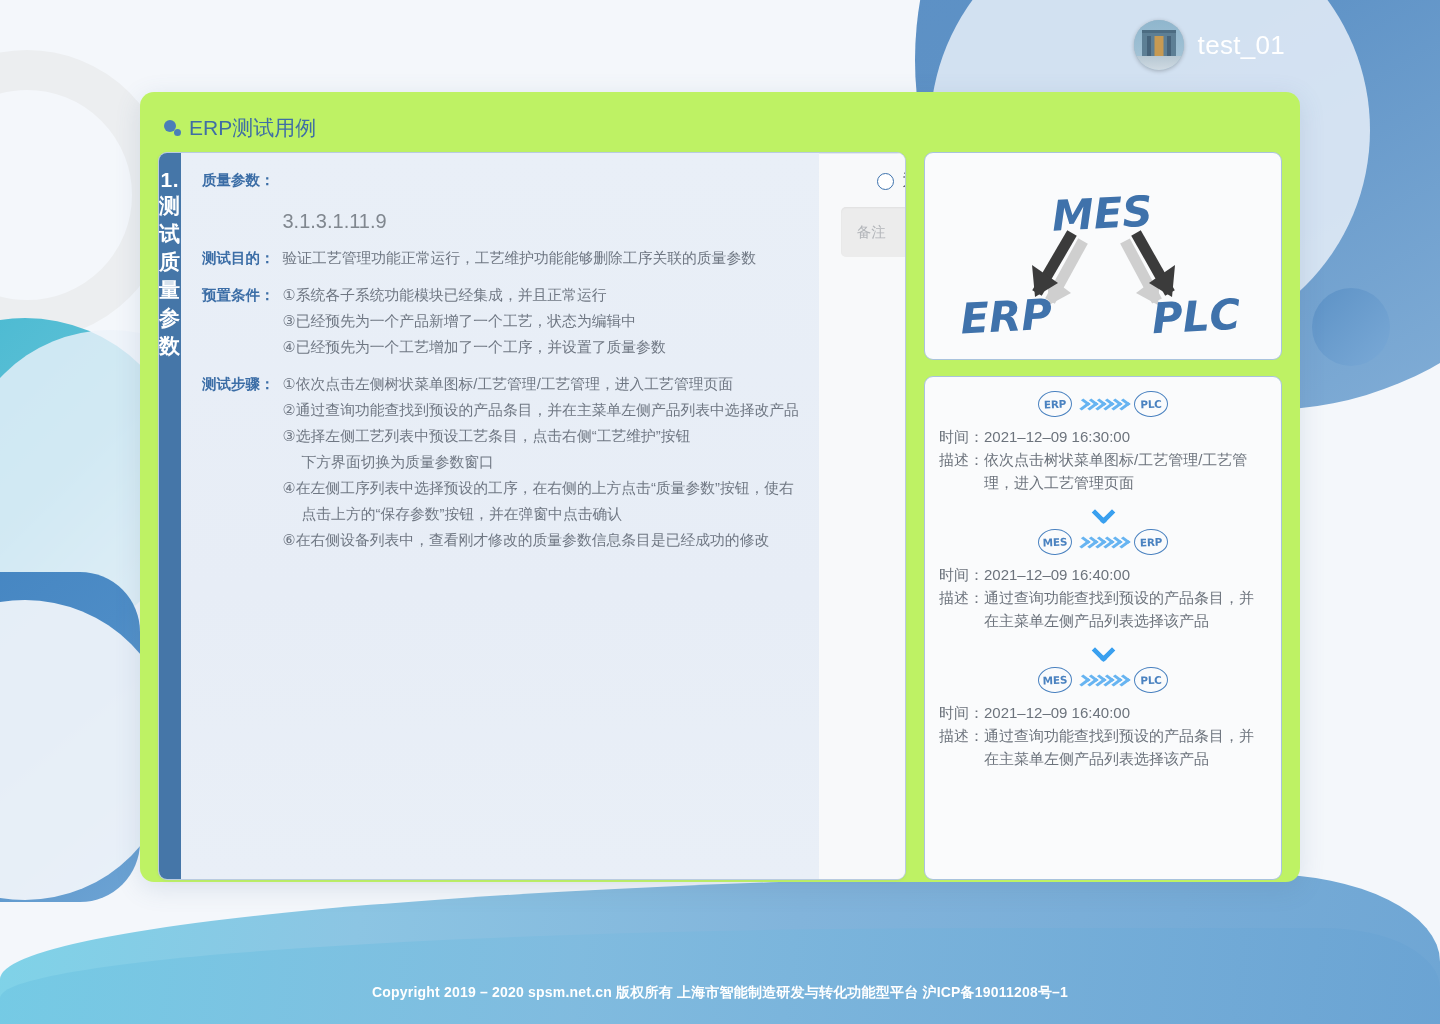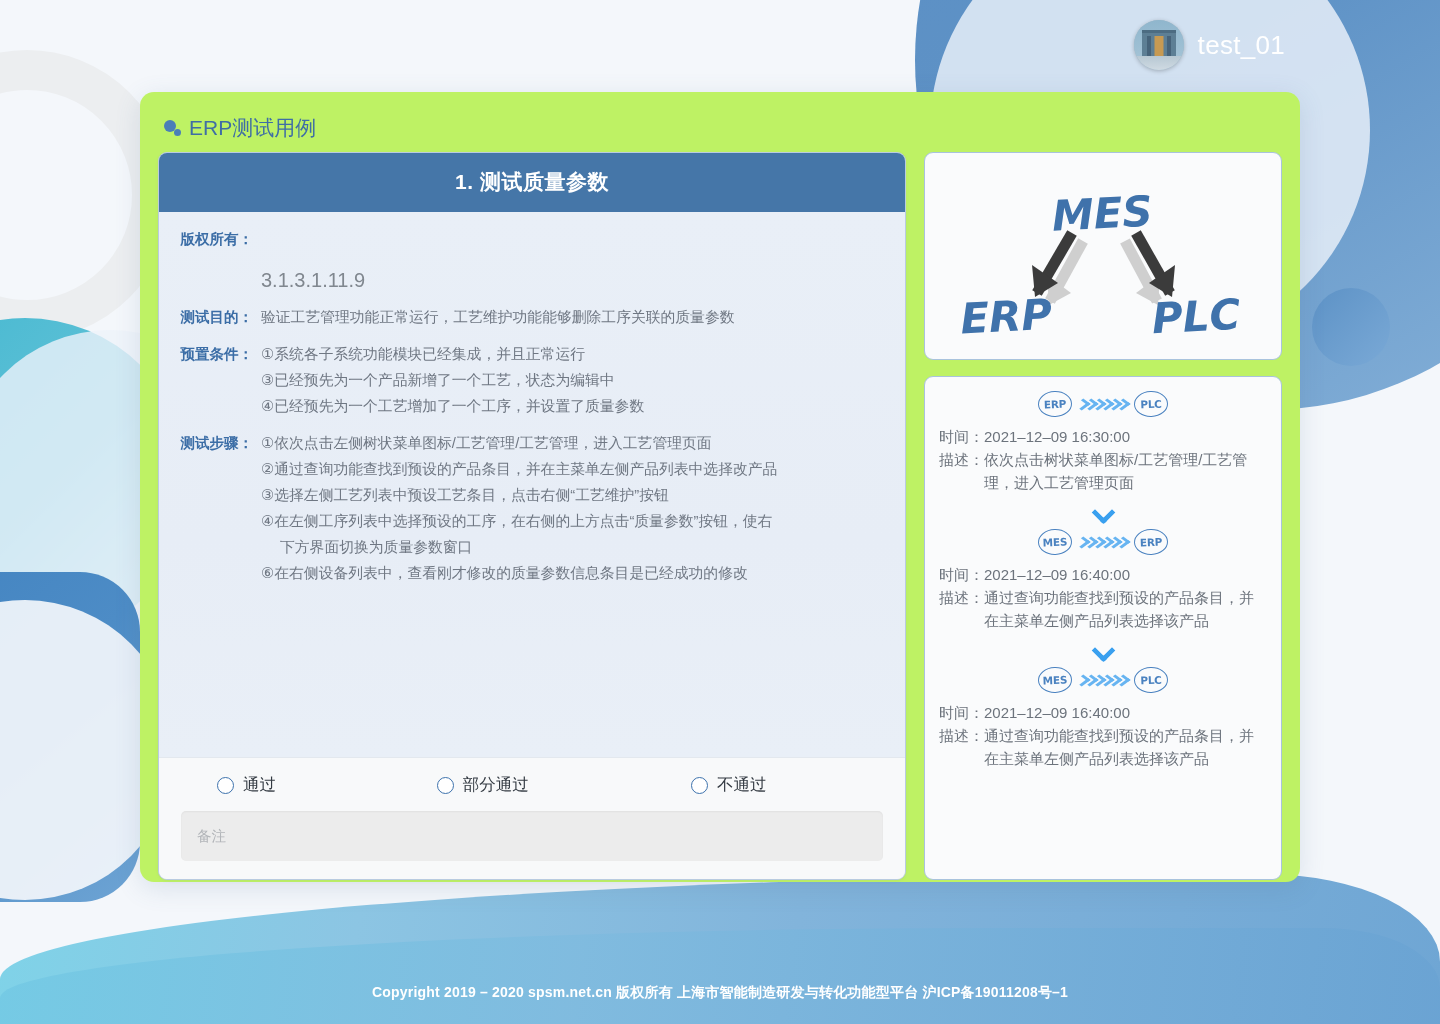--- a/index.html
+++ b/index.html
@@ -147,21 +147,21 @@
                    border-radius:50%; background:#4b7fb8; }
 
   .card-body { display: flex; gap: 18px; height: 728px; }
 
   
   .testcase {
     width: 748px;
     border: 1px solid #b9cbe0;
     border-radius: 9px;
     overflow: hidden;
-    display: flex; flex-direction: column;
+    display: flex; 
     background: #e9eff7;
     box-shadow: 0 1px 3px rgba(100,130,170,.10);
   }
   .tc-header {
     background: #4576a8;
     color: #ffffff;
     font-size: 21px; font-weight: bold;
     text-align: center;
     padding: 15px 0 16px 0;
     letter-spacing: .5px;
@@ -332,21 +332,21 @@
       <span>ERP测试用例</span>
     </div>
 
     <div class="card-body">
 
       <div class="testcase">
         <div class="tc-header">1. 测试质量参数</div>
 
         <div class="tc-fields" id="tc-fields">
             <div class="field-row">
-              <div class="field-label">版权所有：</div>
+              <div class="field-label">质量参数：</div>
               <div class="field-value">
                 <div class="line mono">3.1.3.1.11.9</div>
               </div>
             </div>
             <div class="field-row">
               <div class="field-label">测试目的：</div>
               <div class="field-value">
                 <div class="line">验证工艺管理功能正常运行，工艺维护功能能够删除工序关联的质量参数</div>
               </div>
             </div>
@@ -357,22 +357,23 @@
                 <div class="line">③已经预先为一个产品新增了一个工艺，状态为编辑中</div>
                 <div class="line">④已经预先为一个工艺增加了一个工序，并设置了质量参数</div>
               </div>
             </div>
             <div class="field-row">
               <div class="field-label">测试步骤：</div>
               <div class="field-value">
                 <div class="line">①依次点击左侧树状菜单图标/工艺管理/工艺管理，进入工艺管理页面</div>
                 <div class="line">②通过查询功能查找到预设的产品条目，并在主菜单左侧产品列表中选择改产品</div>
                 <div class="line">③选择左侧工艺列表中预设工艺条目，点击右侧“工艺维护”按钮</div>
+                <div class="line indent">下方界面切换为质量参数窗口</div>
                 <div class="line">④在左侧工序列表中选择预设的工序，在右侧的上方点击“质量参数”按钮，使右</div>
-                <div class="line indent">下方界面切换为质量参数窗口</div>
+                <div class="line indent">点击上方的“保存参数”按钮，并在弹窗中点击确认</div>
                 <div class="line">⑥在右侧设备列表中，查看刚才修改的质量参数信息条目是已经成功的修改</div>
               </div>
             </div>
           </div>
 
         <div class="tc-footer">
           <div class="verdicts" id="verdicts">
               <label class="verdict">
                 <span class="radio"></span>
                 <span>通过</span>

